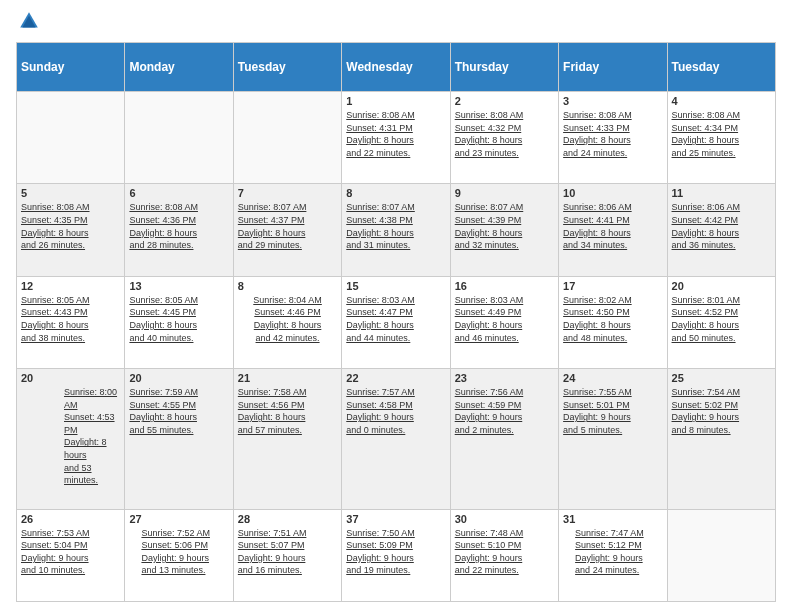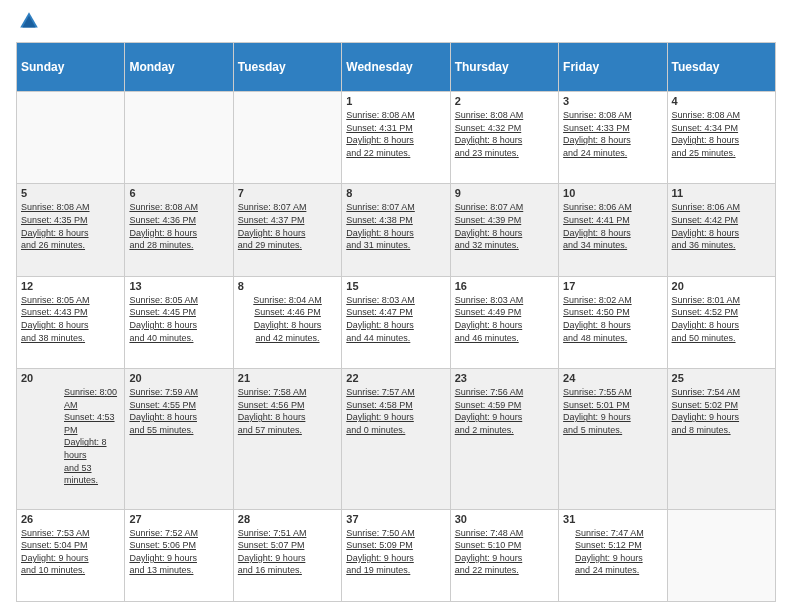--- a/index.html
+++ b/index.html
@@ -322,21 +322,21 @@
         <tr>
           <td>
             <span class="day-num">26</span>
             <div class="cell-text" style="white-space: pre-line;">Sunrise: 7:53 AM
 Sunset: 5:04 PM
 Daylight: 9 hours
 and 10 minutes.</div>
           </td>
           <td>
             <span class="day-num">27</span>
-            <div class="cell-text" style="white-space: pre-line;">Sunrise: 7:52 AM
+            <div class="cell-text" style="white-space: pre-line; margin-left: 12px;">Sunrise: 7:52 AM
 Sunset: 5:06 PM
 Daylight: 9 hours
 and 13 minutes.</div>
           </td>
           <td>
             <span class="day-num">28</span>
             <div class="cell-text" style="white-space: pre-line;">Sunrise: 7:51 AM
 Sunset: 5:07 PM
 Daylight: 9 hours
 and 16 minutes.</div>

